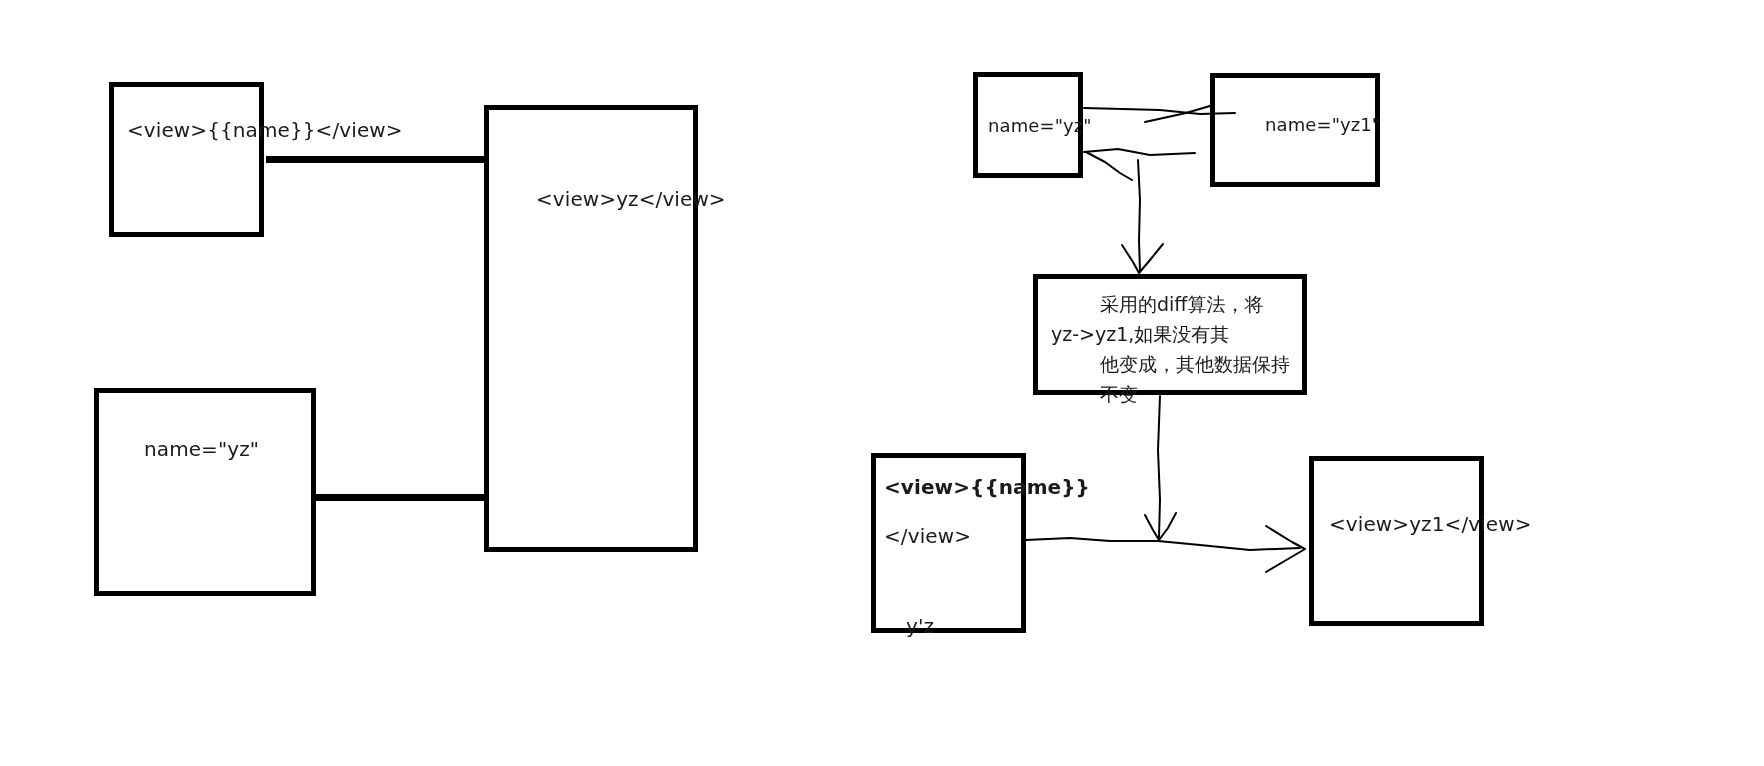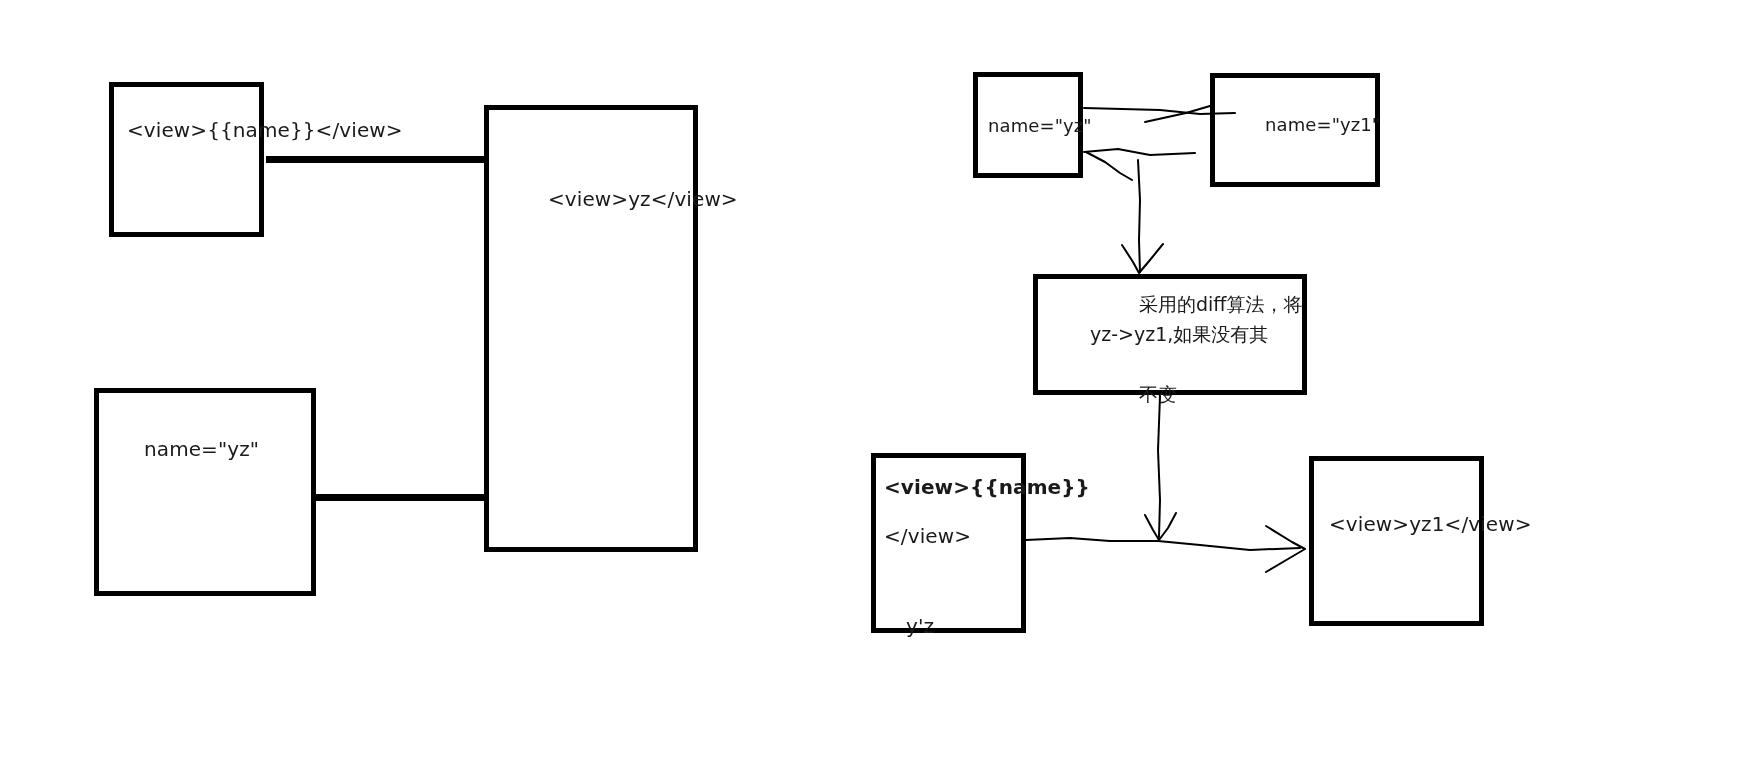--- a/index.html
+++ b/index.html
@@ -33,21 +33,20 @@
   }
   .t-en {
     font-family: "DejaVu Sans", "Liberation Sans", sans-serif;
     font-size: 20px;
     letter-spacing: 0.1px;
   }
   .t-cn {
     font-family: "DejaVu Sans", "Liberation Sans", sans-serif;
     font-size: 19px;
     line-height: 30px;
-    margin-left: 39px;
   }
   .connector {
     position: absolute;
     background: #000000;
     z-index: 2;
   }
   svg.sketch {
     position: absolute;
     left: 0;
     top: 0;
@@ -74,31 +73,32 @@
 
   <div class="connector" style="left:316px; top:494px; width:176px; height:7px;"></div>
 
   <div class="box" style="left:109px; top:82px; width:155px; height:155px;"></div>
   <div class="box-text t-en" style="left:127px; top:120px;">&lt;view&gt;{{name}}&lt;/view&gt;</div>
 
   <div class="box" style="left:94px; top:388px; width:222px; height:208px;"></div>
   <div class="box-text t-en" style="left:144px; top:439px;">name="yz"</div>
 
   <div class="box" style="left:484px; top:105px; width:214px; height:447px;"></div>
-  <div class="box-text t-en" style="left:548px; top:189px;">&lt;view&gt;yz&lt;/view&gt;</div>
+  <div class="box-text t-en" style="left:536px; top:189px;">&lt;view&gt;yz&lt;/view&gt;</div>
 
   <div class="box" style="left:973px; top:72px; width:110px; height:106px;"></div>
   <div class="box-text t-en" style="left:988px; top:117px; font-size:18px;">name="yz"</div>
 
   <div class="box" style="left:1210px; top:73px; width:170px; height:114px;"></div>
   <div class="box-text t-en" style="left:1265px; top:116px; font-size:18px;">name="yz1"</div>
 
   <div class="box" style="left:1033px; top:274px; width:274px; height:121px;"></div>
   <div class="box-text t-cn" style="left:1100px; top:289px;">采用的diff算法，将</div>
   <div class="box-text t-cn" style="left:1051px; top:319px;">yz-&gt;yz1,如果没有其</div>
+  <div class="box-text t-cn" style="left:1100px; top:349px;">他变成，其他数据保持</div>
   <div class="box-text t-cn" style="left:1100px; top:379px;">不变</div>
 
   <div class="box" style="left:871px; top:453px; width:155px; height:180px;"></div>
   <div class="box-text t-en" style="left:884px; top:477px;font-weight:bold;">&lt;view&gt;{{name}}</div>
   <div class="box-text t-en" style="left:884px; top:526px;">&lt;/view&gt;</div>
   <div class="box-text t-en" style="left:906px; top:616px;">y'z</div>
 
   <div class="box" style="left:1309px; top:456px; width:175px; height:170px;"></div>
   <div class="box-text t-en" style="left:1329px; top:514px;">&lt;view&gt;yz1&lt;/view&gt;</div>
 

